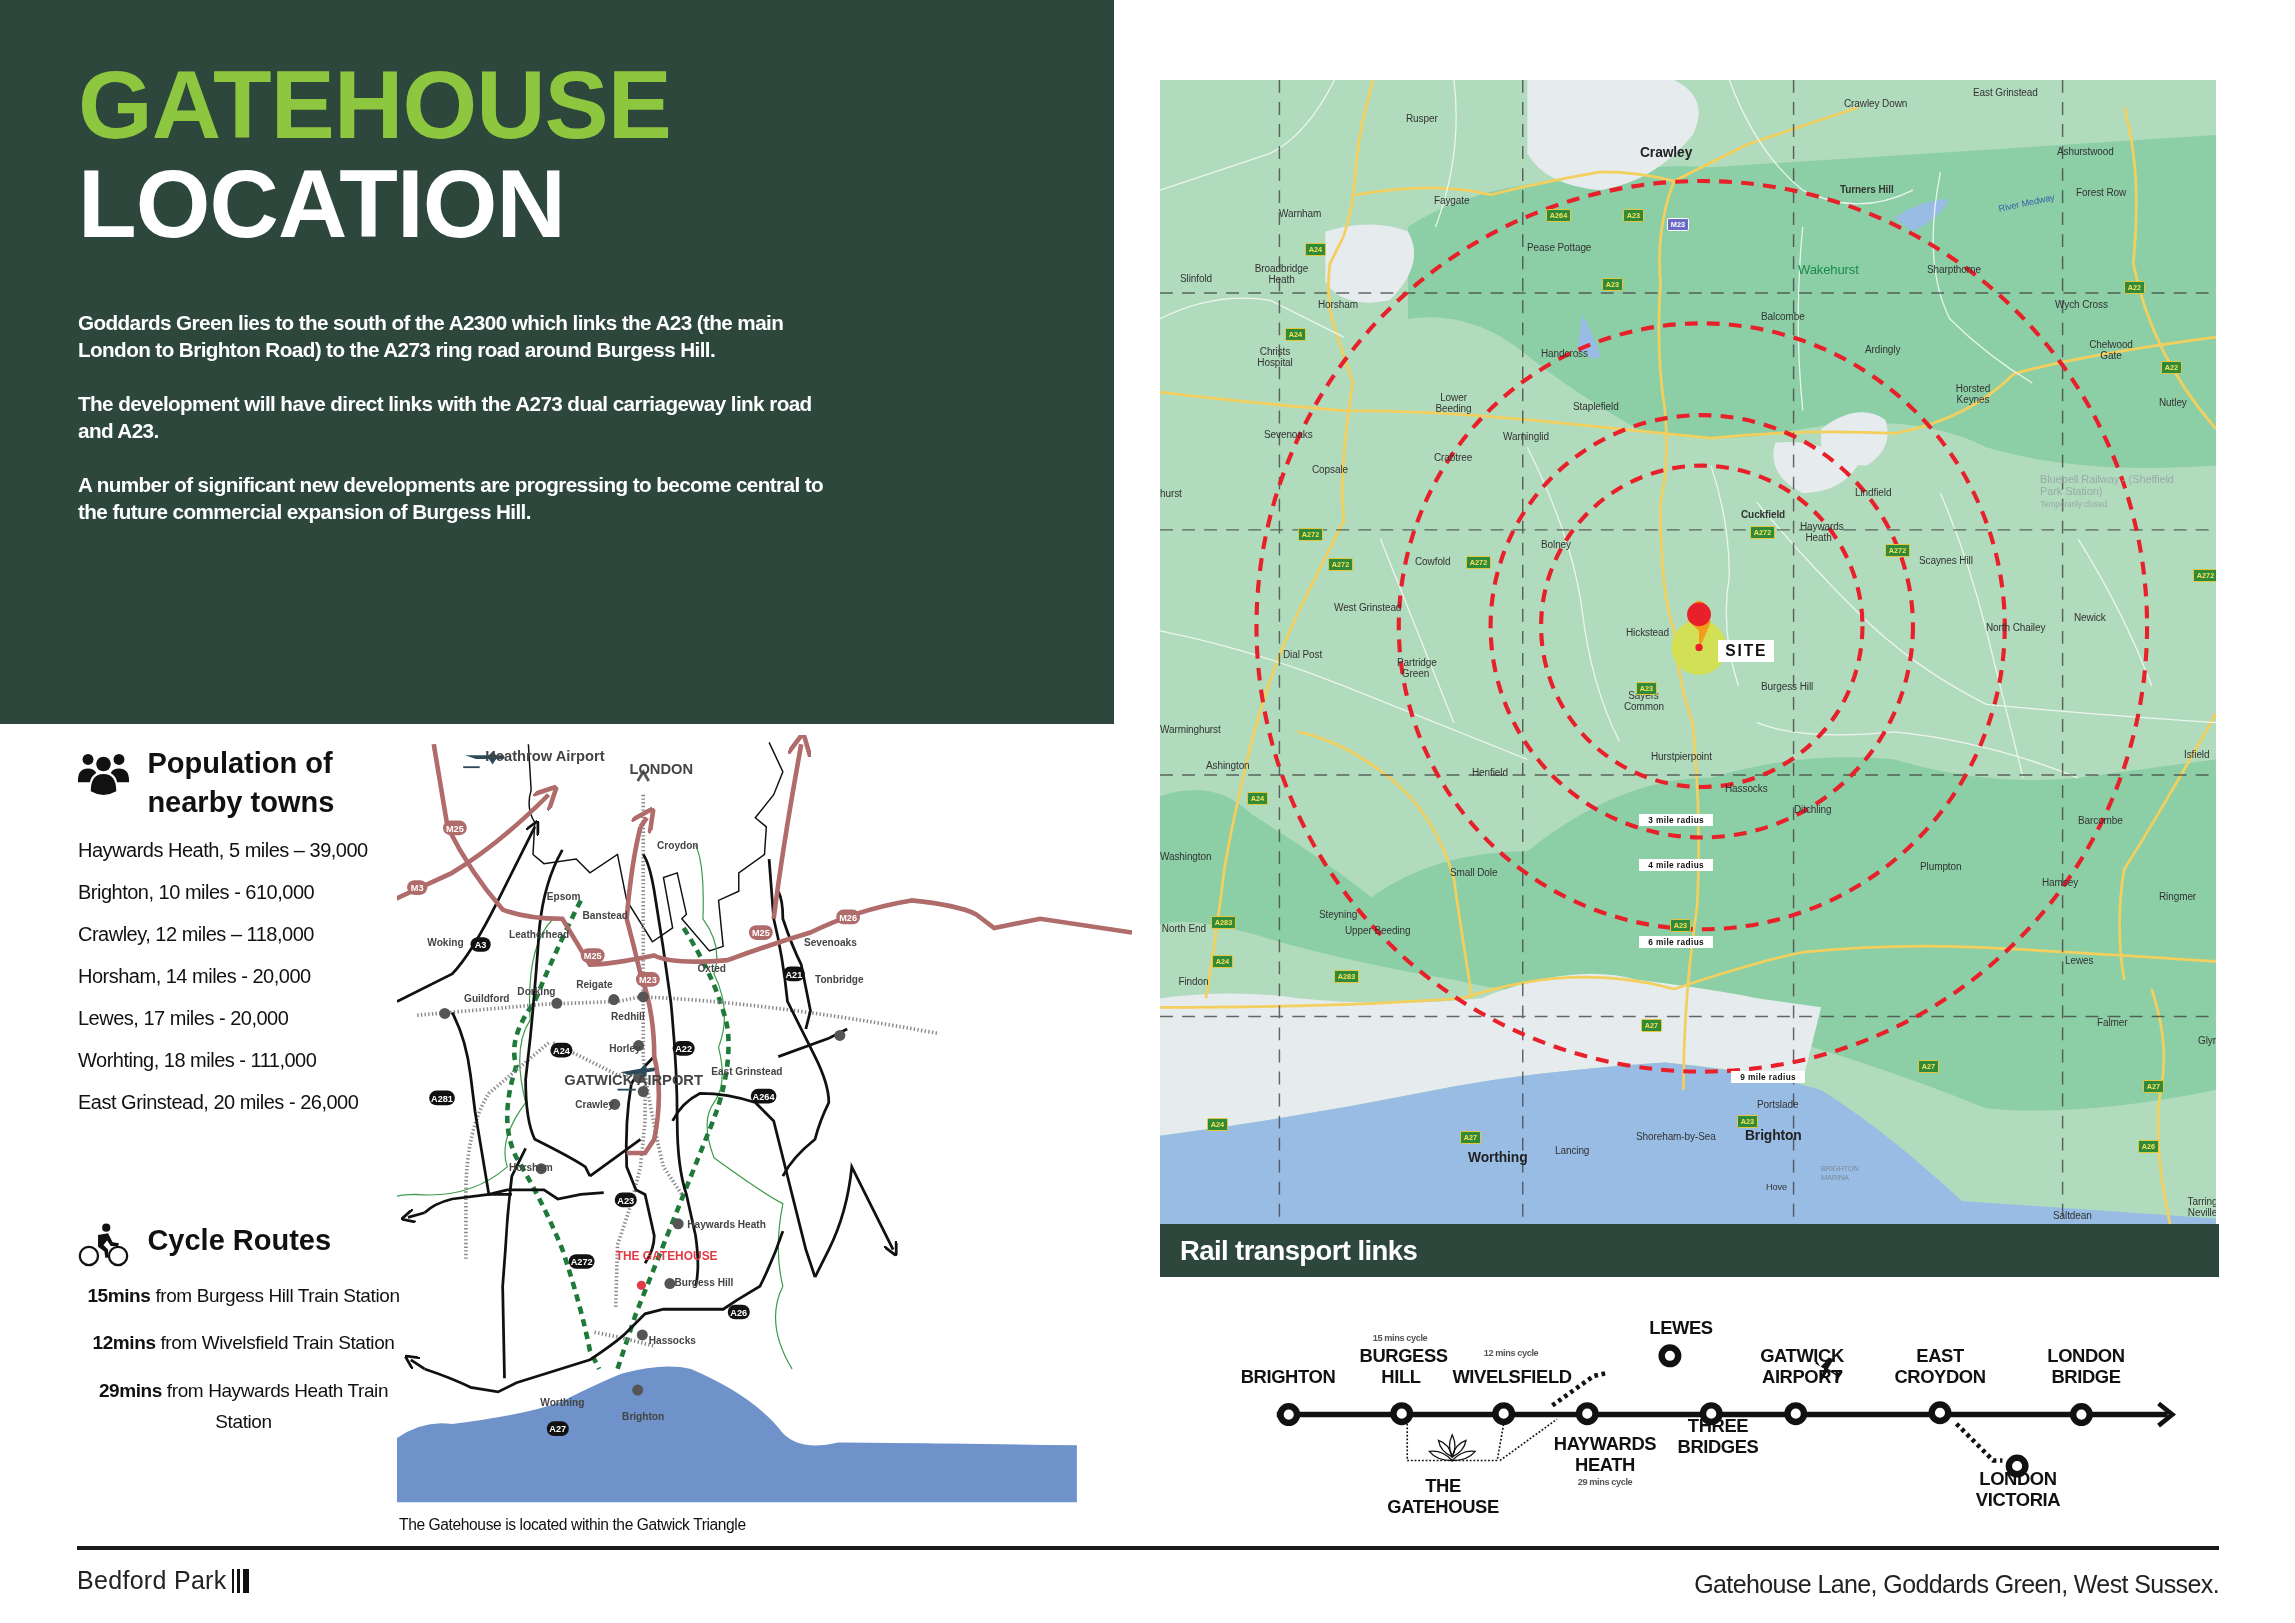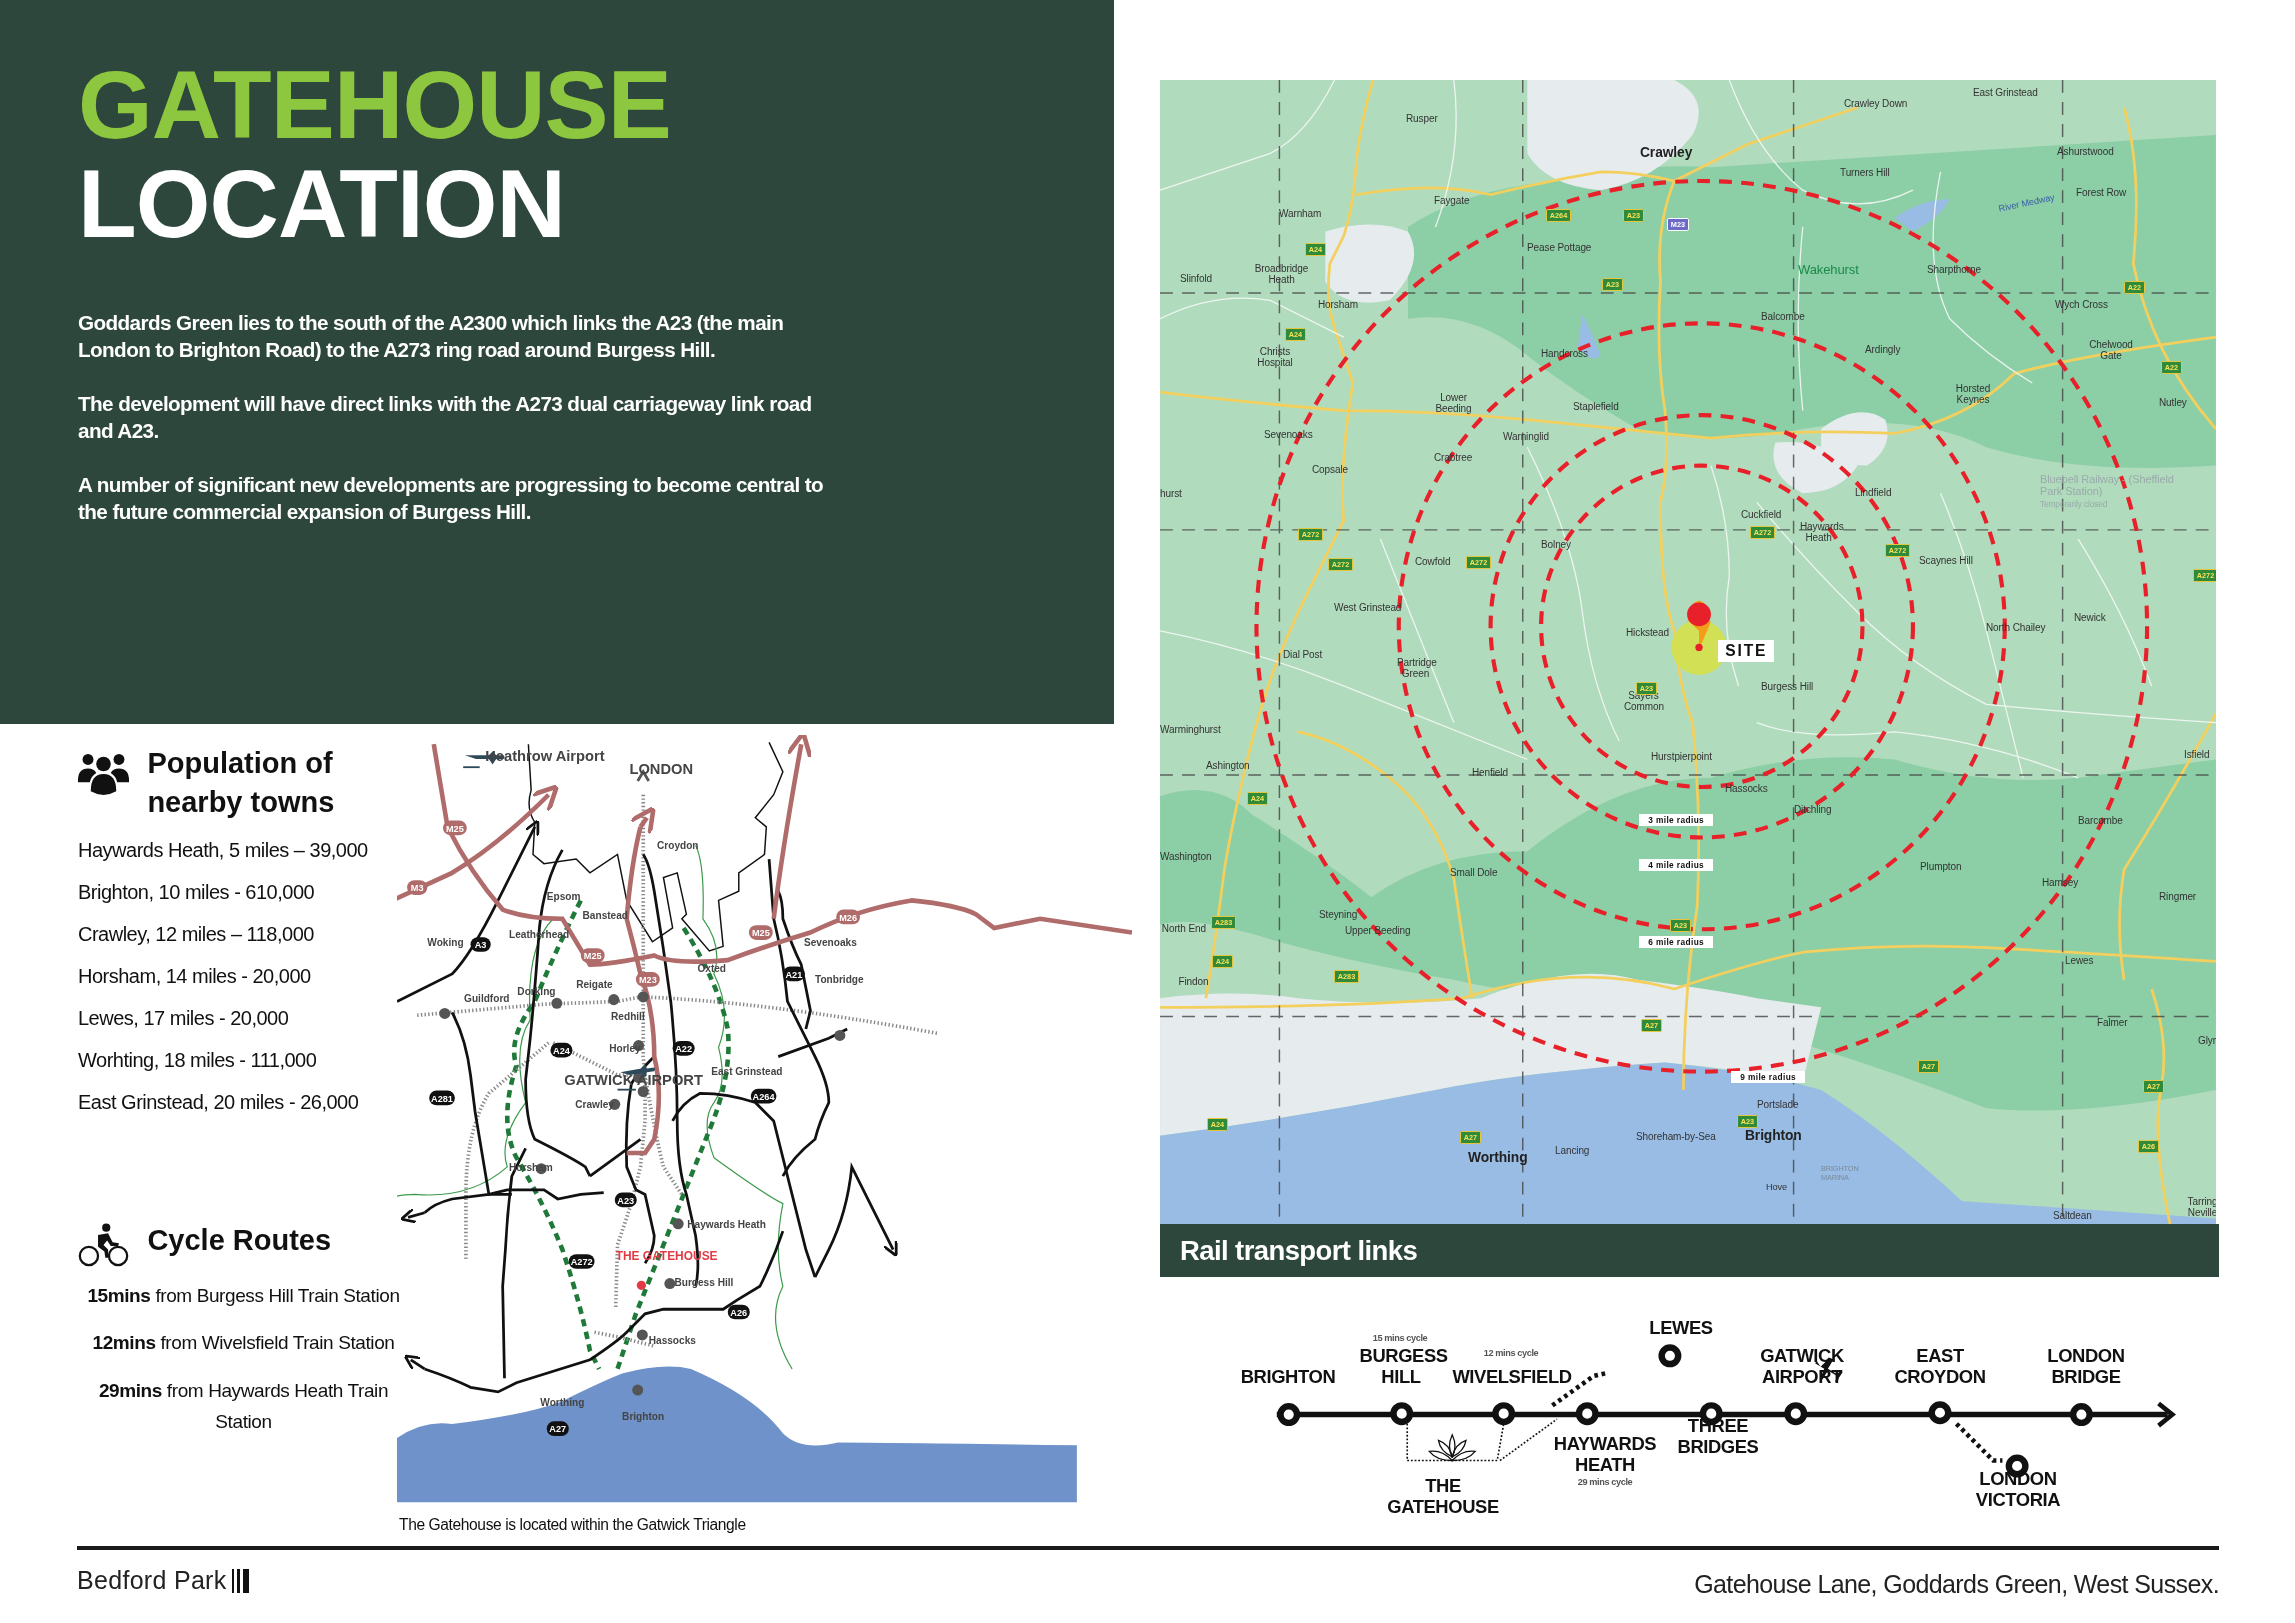--- a/index.html
+++ b/index.html
@@ -383,36 +383,36 @@
   <div class="lbl" style="left:275px;top:312px;width:37px;white-space:normal;text-align:center;line-height:11px;">Lower Beeding</div>
   <div class="lbl" style="left:274px;top:372px;">Crabtree</div>
   <div class="lbl" style="left:343px;top:351px;">Warninglid</div>
   <div class="lbl" style="left:367px;top:162px;">Pease Pottage</div>
   <div class="lbl" style="left:381px;top:268px;">Handcross</div>
   <div class="lbl" style="left:413px;top:321px;">Staplefield</div>
   <div class="lbl" style="left:381px;top:459px;">Bolney</div>
   <div class="lbl" style="left:255px;top:476px;">Cowfold</div>
   <div class="lbl" style="left:684px;top:18.4px;">Crawley Down</div>
   <div class="lbl" style="left:813px;top:7.3px;">East Grinstead</div>
-  <div class="lbl" style="left:680px;top:87px;">Turners Hill</div>
+  <div class="lbl" style="left:680px;top:104px;font-weight:bold;">Turners Hill</div>
   <div class="lbl" style="left:897px;top:66px;">Ashurstwood</div>
   <div class="lbl" style="left:916px;top:107px;">Forest Row</div>
   <div class="lbl rv" style="left:838px;top:118px;transform:rotate(-12deg);">River Medway</div>
   <div class="lbl wk" style="left:638px;top:182px;">Wakehurst</div>
   <div class="lbl" style="left:767px;top:184px;">Sharpthorne</div>
   <div class="lbl" style="left:895px;top:219px;">Wych Cross</div>
   <div class="lbl" style="left:601px;top:231px;">Balcombe</div>
   <div class="lbl" style="left:705px;top:264px;">Ardingly</div>
   <div class="lbl" style="left:900px;top:259px;width:46px;white-space:normal;text-align:center;line-height:11px;margin-left:28px;">Chelwood Gate</div>
   <div class="lbl" style="left:792px;top:303px;width:42px;white-space:normal;text-align:center;line-height:11px;">Horsted Keynes</div>
   <div class="lbl" style="left:999px;top:317px;">Nutley</div>
   <div class="lbl gry" style="left:880px;top:393px;width:138px;white-space:normal;line-height:12px;">Bluebell Railway - (Sheffield Park Station)</div>
   <div class="lbl gry" style="left:880px;top:419px;font-size:8.3px;">Temporarily closed</div>
   <div class="lbl" style="left:695px;top:407px;">Lindfield</div>
-  <div class="lbl" style="left:581px;top:429px;">Cuckfield</div>
+  <div class="lbl" style="left:581px;top:429px;font-weight:bold;">Cuckfield</div>
   <div class="lbl" style="left:640px;top:441px;width:37px;white-space:normal;text-align:center;line-height:11px;">Haywards Heath</div>
   <div class="lbl" style="left:759px;top:475px;">Scaynes Hill</div>
   <div class="lbl" style="left:826px;top:542px;">North Chailey</div>
   <div class="lbl" style="left:914px;top:532px;">Newick</div>
   <div class="lbl" style="left:1024px;top:669px;">Isfield</div>
   <div class="lbl" style="left:174px;top:522px;">West Grinstead</div>
   <div class="lbl" style="left:123px;top:569px;">Dial Post</div>
   <div class="lbl" style="left:237px;top:577px;width:37px;white-space:normal;text-align:center;line-height:11px;">Partridge Green</div>
   <div class="lbl" style="left:0px;top:644px;">Warminghurst</div>
   <div class="lbl" style="left:46px;top:680px;">Ashington</div>

